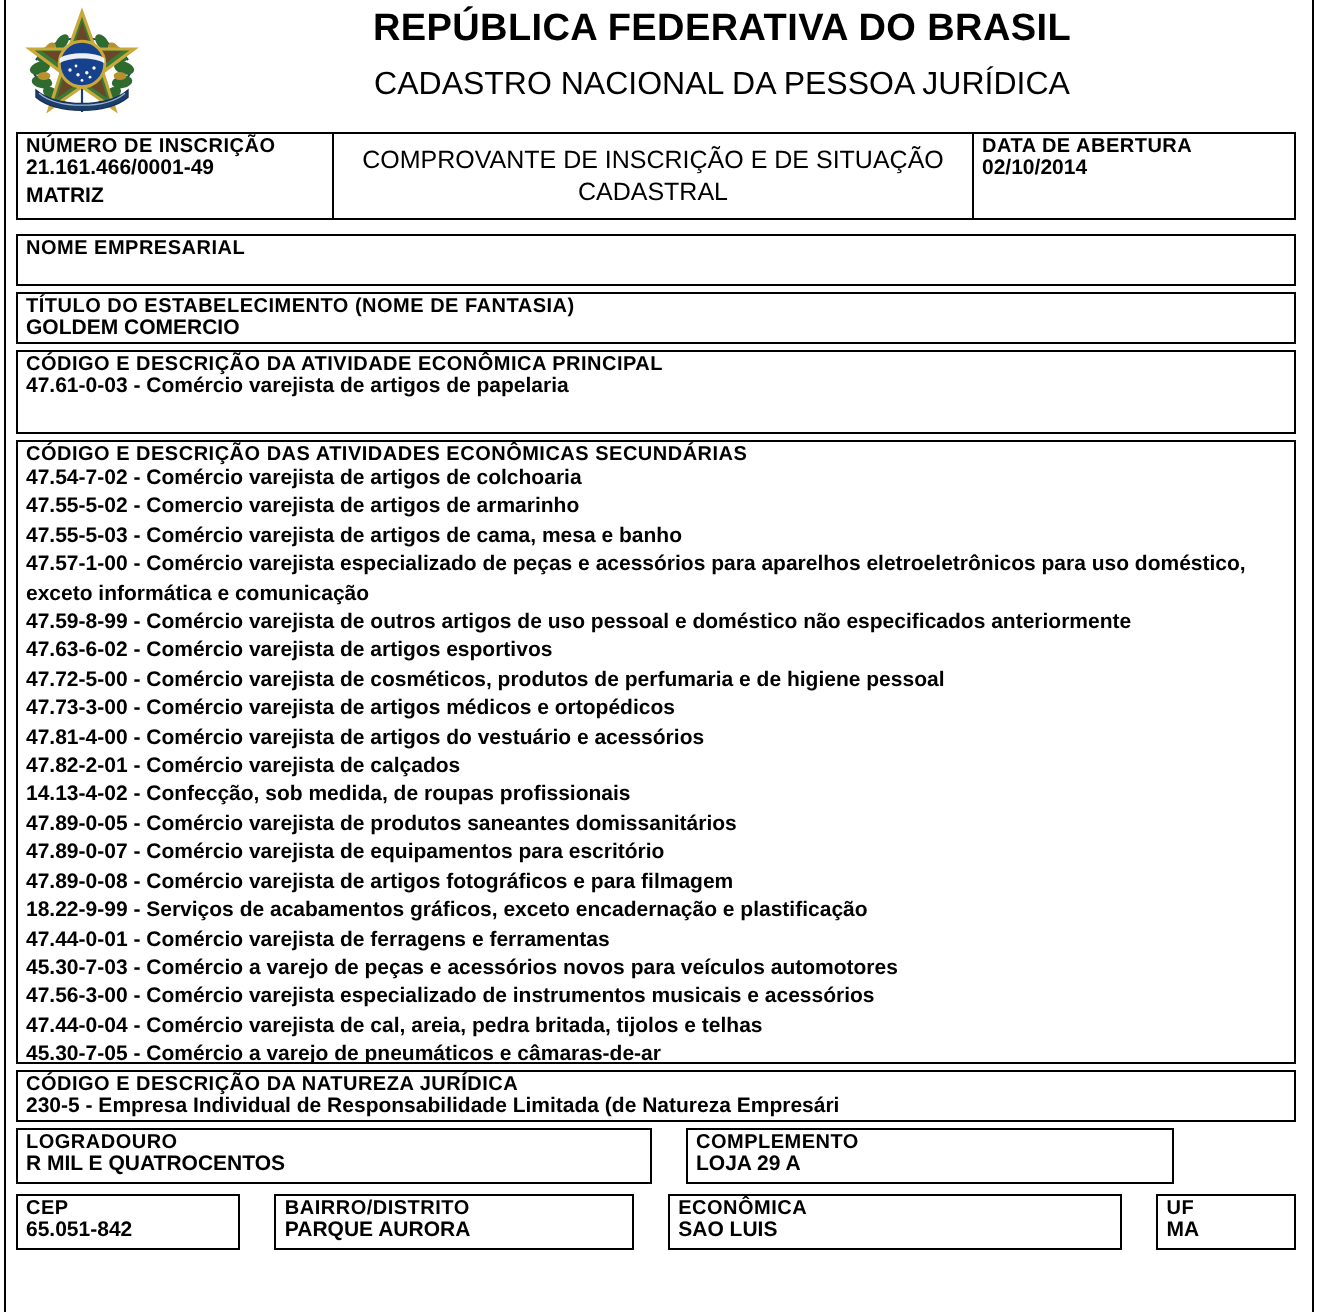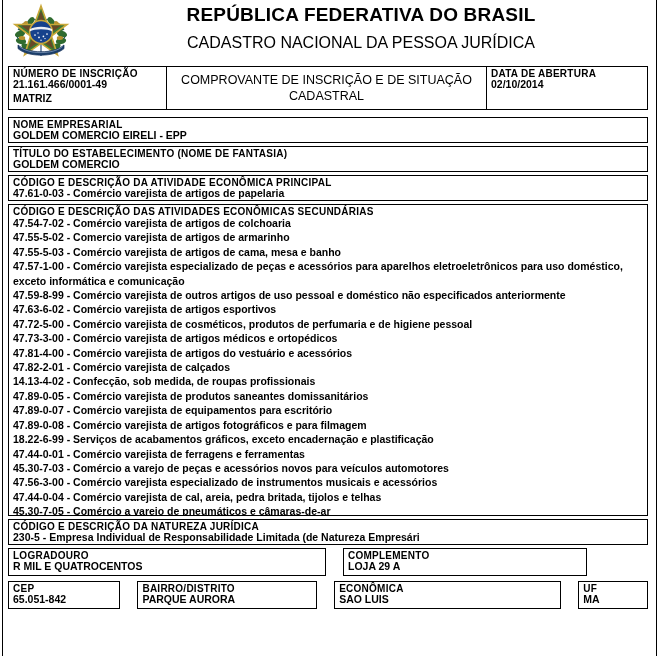--- a/index.html
+++ b/index.html
@@ -204,33 +204,32 @@
       <div class="id-date">
         <div class="lbl">DATA DE ABERTURA</div>
         <div class="val">02/10/2014</div>
       </div>
     </div>
 
     <div style="height:7px"></div>
 
     <div class="box box-full" style="height:26px">
       <div class="lbl">NOME EMPRESARIAL</div>
-      <div class="val">GOLDEM COMERCIO EIRELI - EPP</div>
     </div>
 
     <div style="height:3px"></div>
 
     <div class="box box-full" style="height:26px">
       <div class="lbl">TÍTULO DO ESTABELECIMENTO (NOME DE FANTASIA)</div>
       <div class="val">GOLDEM COMERCIO</div>
     </div>
 
     <div style="height:3px"></div>
 
-    <div class="box box-full" style="height:26px">
+    <div class="box box-full" style="height:42px">
       <div class="lbl">CÓDIGO E DESCRIÇÃO DA ATIVIDADE ECONÔMICA PRINCIPAL</div>
       <div class="val">47.61-0-03 - Comércio varejista de artigos de papelaria</div>
     </div>
 
     <div style="height:3px"></div>
 
     <div class="box box-full sec-box" style="height:312px">
       <div class="lbl">CÓDIGO E DESCRIÇÃO DAS ATIVIDADES ECONÔMICAS SECUNDÁRIAS</div>
       <ul class="actlist" id="atividades-secundarias-list">
           <li>47.54-7-02 - Comércio varejista de artigos de colchoaria</li>
@@ -240,21 +239,21 @@
           <li class="wrap">47.59-8-99 - Comércio varejista de outros artigos de uso pessoal e doméstico não especificados anteriormente</li>
           <li>47.63-6-02 - Comércio varejista de artigos esportivos</li>
           <li>47.72-5-00 - Comércio varejista de cosméticos, produtos de perfumaria e de higiene pessoal</li>
           <li>47.73-3-00 - Comércio varejista de artigos médicos e ortopédicos</li>
           <li>47.81-4-00 - Comércio varejista de artigos do vestuário e acessórios</li>
           <li>47.82-2-01 - Comércio varejista de calçados</li>
           <li>14.13-4-02 - Confecção, sob medida, de roupas profissionais</li>
           <li>47.89-0-05 - Comércio varejista de produtos saneantes domissanitários</li>
           <li>47.89-0-07 - Comércio varejista de equipamentos para escritório</li>
           <li>47.89-0-08 - Comércio varejista de artigos fotográficos e para filmagem</li>
-          <li>18.22-6-99 - Serviços de acabamentos gráficos, exceto encadernação e plastificação</li>
+          <li>18.22-9-99 - Serviços de acabamentos gráficos, exceto encadernação e plastificação</li>
           <li>47.44-0-01 - Comércio varejista de ferragens e ferramentas</li>
           <li>45.30-7-03 - Comércio a varejo de peças e acessórios novos para veículos automotores</li>
           <li>47.56-3-00 - Comércio varejista especializado de instrumentos musicais e acessórios</li>
           <li>47.44-0-04 - Comércio varejista de cal, areia, pedra britada, tijolos e telhas</li>
           <li>45.30-7-05 - Comércio a varejo de pneumáticos e câmaras-de-ar</li>
         </ul>
     </div>
 
     <div style="height:3px"></div>
 

